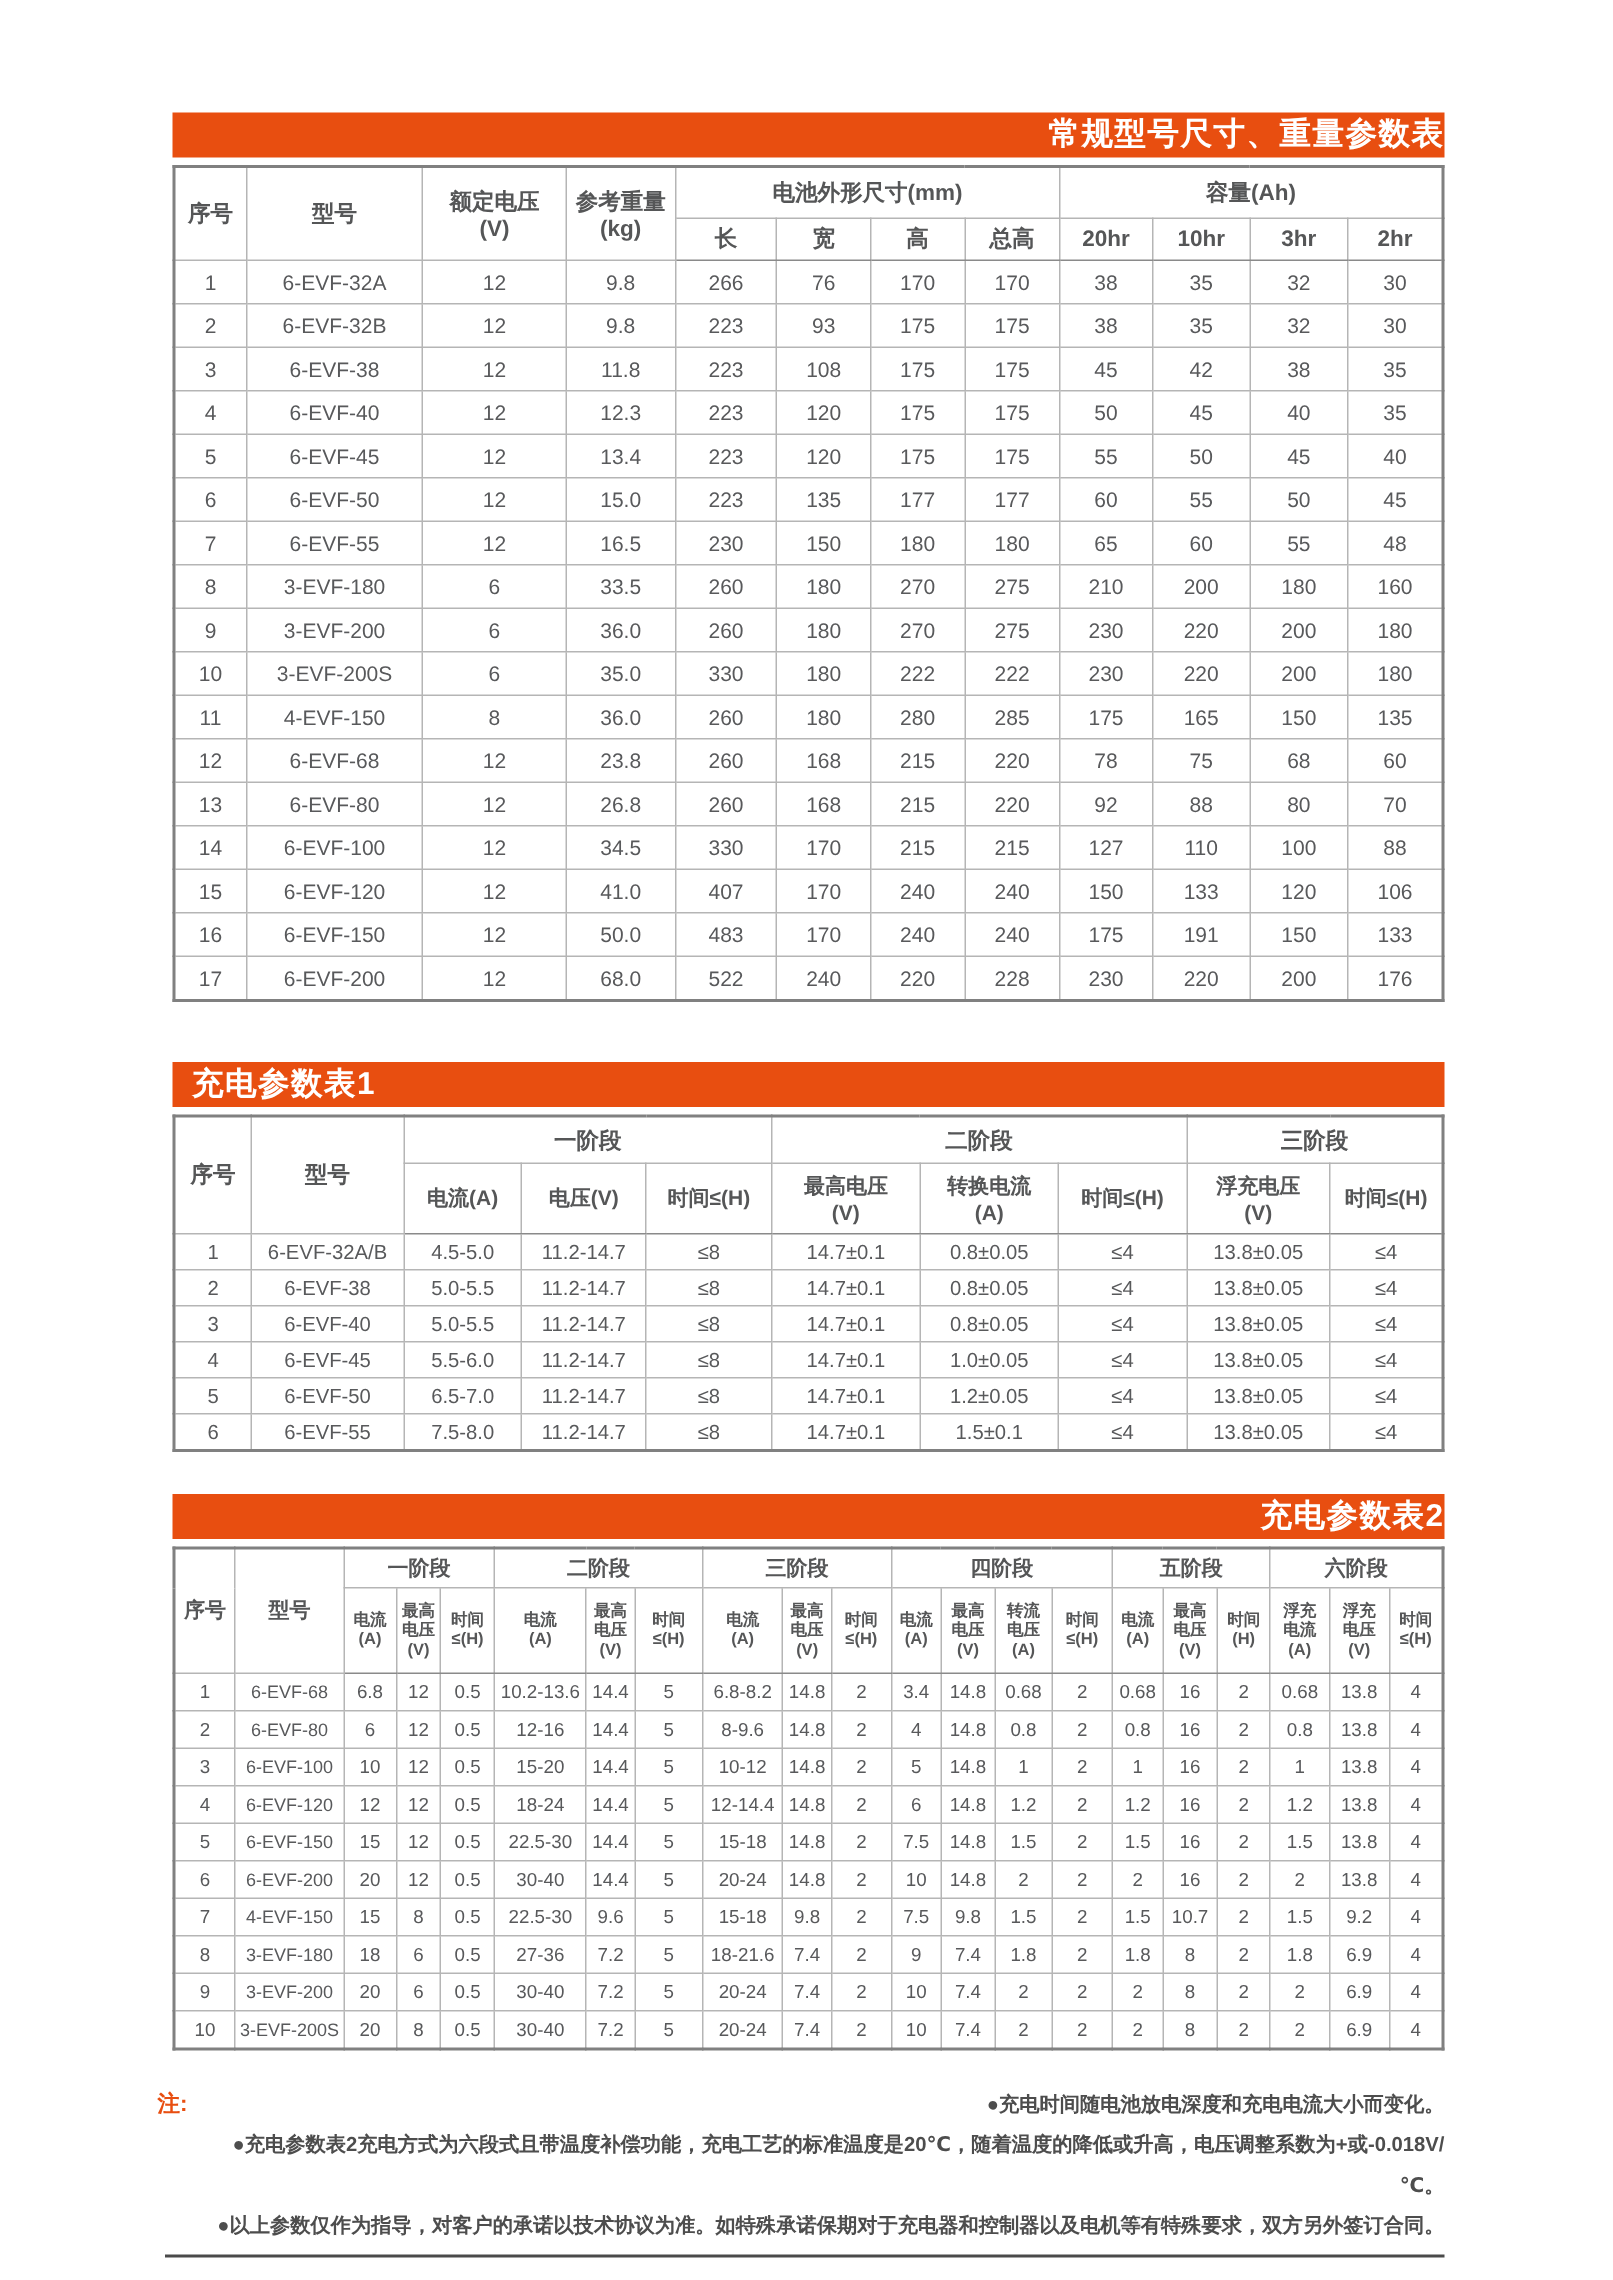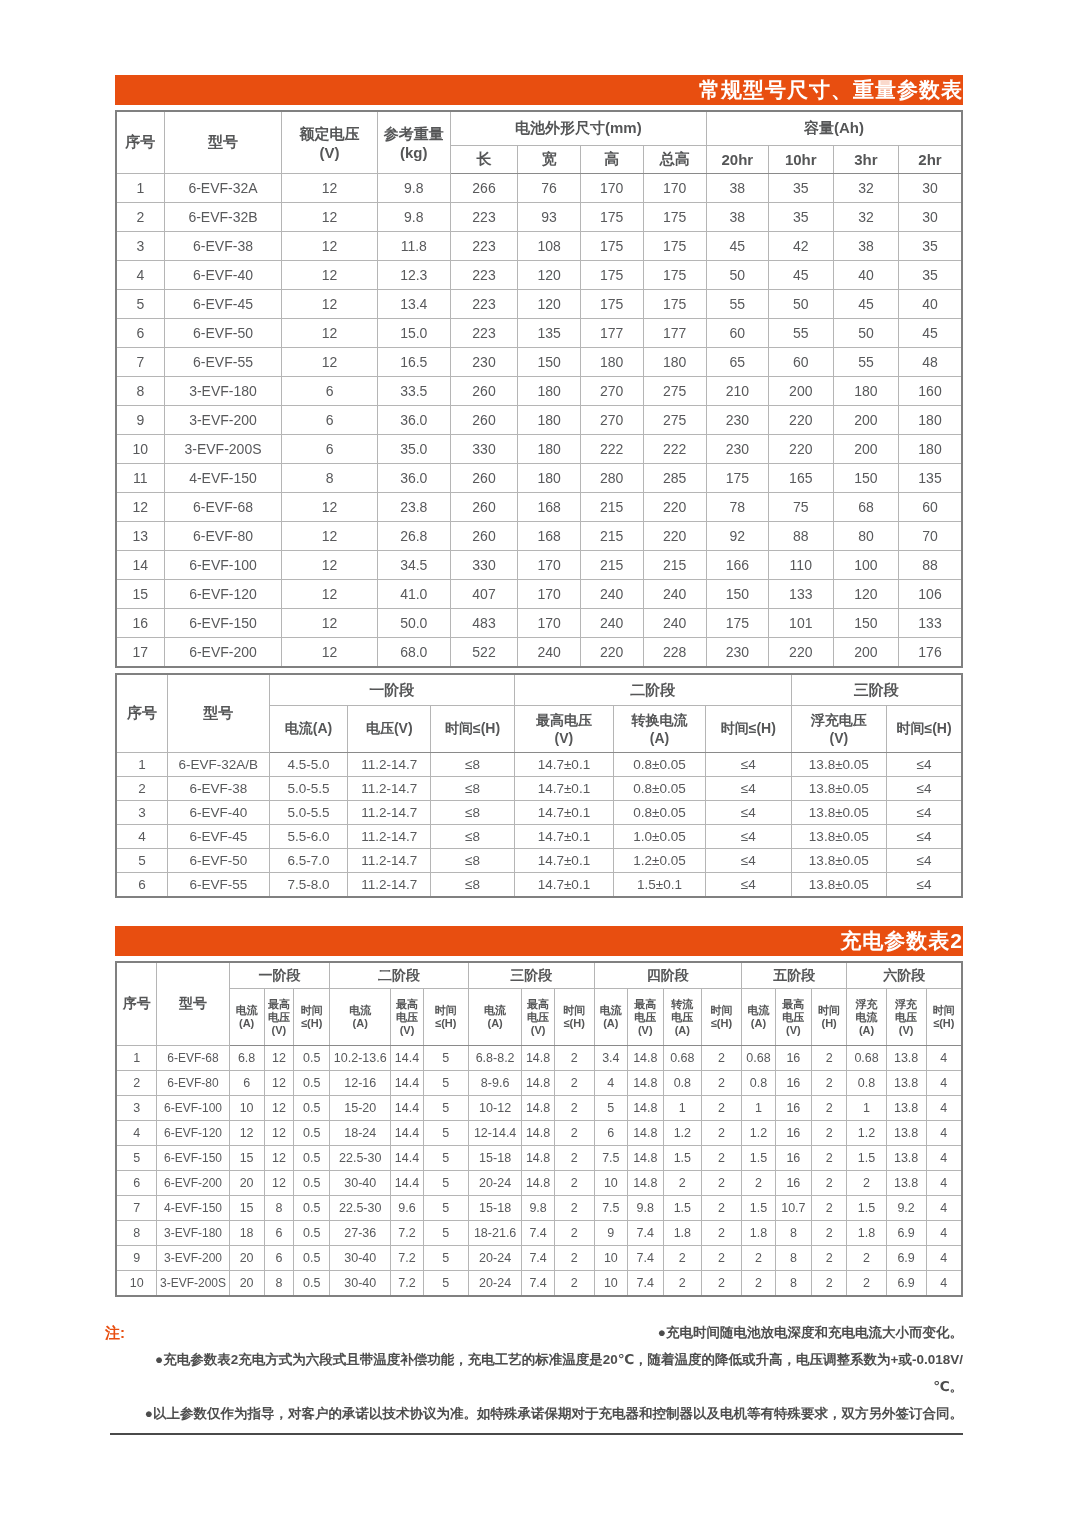--- a/index.html
+++ b/index.html
@@ -265,21 +265,21 @@
           </tr>
           <tr>
             <td>14</td>
             <td>6-EVF-100</td>
             <td>12</td>
             <td>34.5</td>
             <td>330</td>
             <td>170</td>
             <td>215</td>
             <td>215</td>
-            <td>166</td>
+            <td>127</td>
             <td>110</td>
             <td>100</td>
             <td>88</td>
           </tr>
           <tr>
             <td>15</td>
             <td>6-EVF-120</td>
             <td>12</td>
             <td>41.0</td>
             <td>407</td>
@@ -294,41 +294,42 @@
           <tr>
             <td>16</td>
             <td>6-EVF-150</td>
             <td>12</td>
             <td>50.0</td>
             <td>483</td>
             <td>170</td>
             <td>240</td>
             <td>240</td>
             <td>175</td>
-            <td>101</td>
+            <td>191</td>
             <td>150</td>
             <td>133</td>
           </tr>
           <tr>
             <td>17</td>
             <td>6-EVF-200</td>
             <td>12</td>
             <td>68.0</td>
             <td>522</td>
             <td>240</td>
             <td>220</td>
             <td>228</td>
             <td>230</td>
             <td>220</td>
             <td>200</td>
             <td>176</td>
           </tr>
         </tbody>
     </table>
 
+    <div class="titlebar sect-gap-lg" style="background-color: rgb(232, 78, 16);">充电参数表1</div>
 
     <table class="t2">
       <colgroup>
         <col style="width:6.1%">
           <col style="width:12.0%">
           <col style="width:9.3%">
         <col style="width:9.8%">
           <col style="width:9.9%">
           <col style="width:11.7%">
         <col style="width:10.9%">

